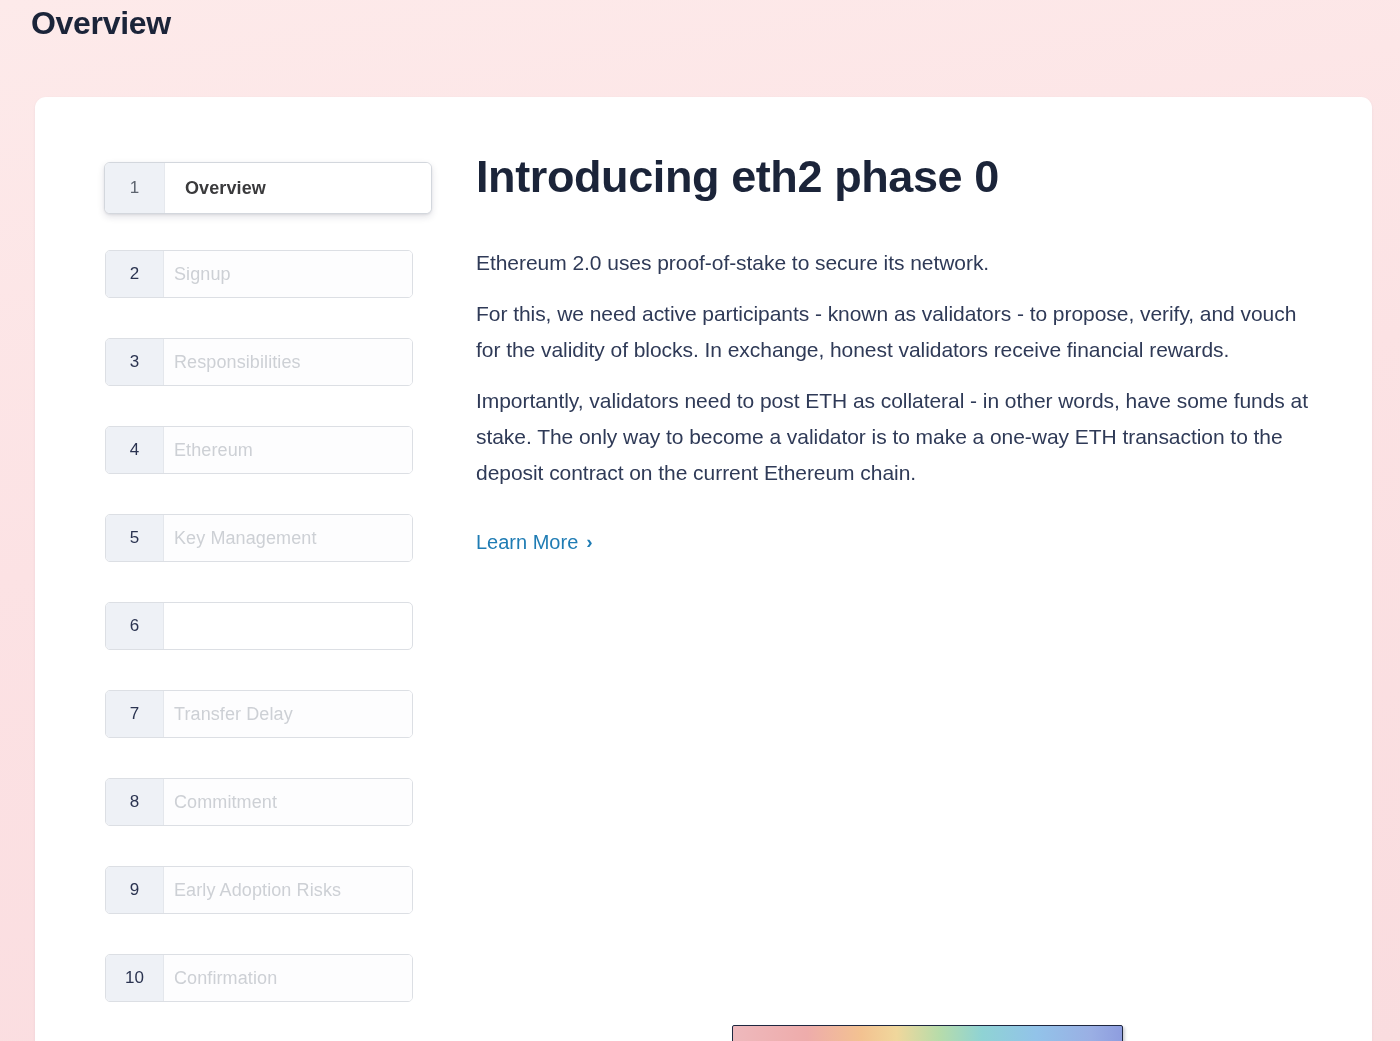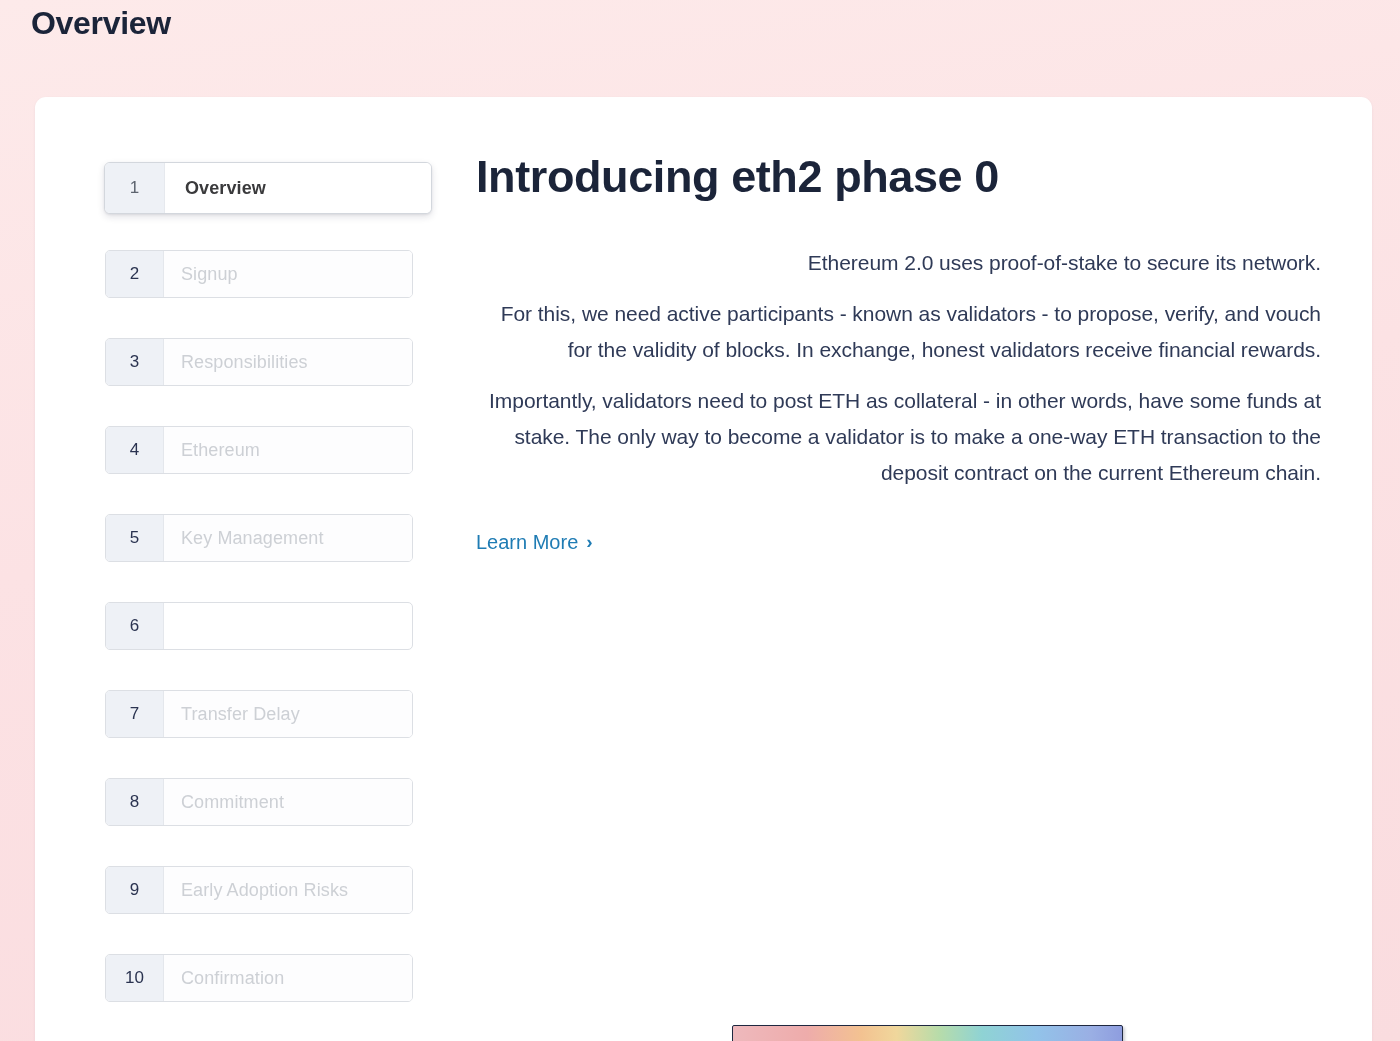--- a/index.html
+++ b/index.html
@@ -90,21 +90,21 @@
     flex: 0 0 60px;
     color: #5d646f;
     background: #eef1f6;
     border-right: 1px solid #e6e9ee;
   }
 
   .step-label {
     flex: 1;
     display: flex;
     align-items: center;
-    padding-left: 17px;
+    padding-left: 10px;
     font-size: 18px;
     color: #cdd0d5;
     background: #fdfdfe;
     letter-spacing: 0.1px;
   }
 
   .step-item.active .step-label {
     color: #3a3a3c;
     font-weight: 600;
     background: #ffffff;
@@ -129,21 +129,20 @@
     margin-bottom: 48px;
   }
 
   .detail-para {
     font-size: 21px;
     line-height: 36px;
     color: #2f3a57;
     margin-bottom: 15px;
     max-width: 845px;
     letter-spacing: -0.05px;
-    text-align: right;
   }
 
   #learn-more-link {
     display: inline-flex;
     align-items: center;
     gap: 8px;
     margin-top: 25px;
     font-size: 20px;
     color: #1f7cb4;
     text-decoration: none;

